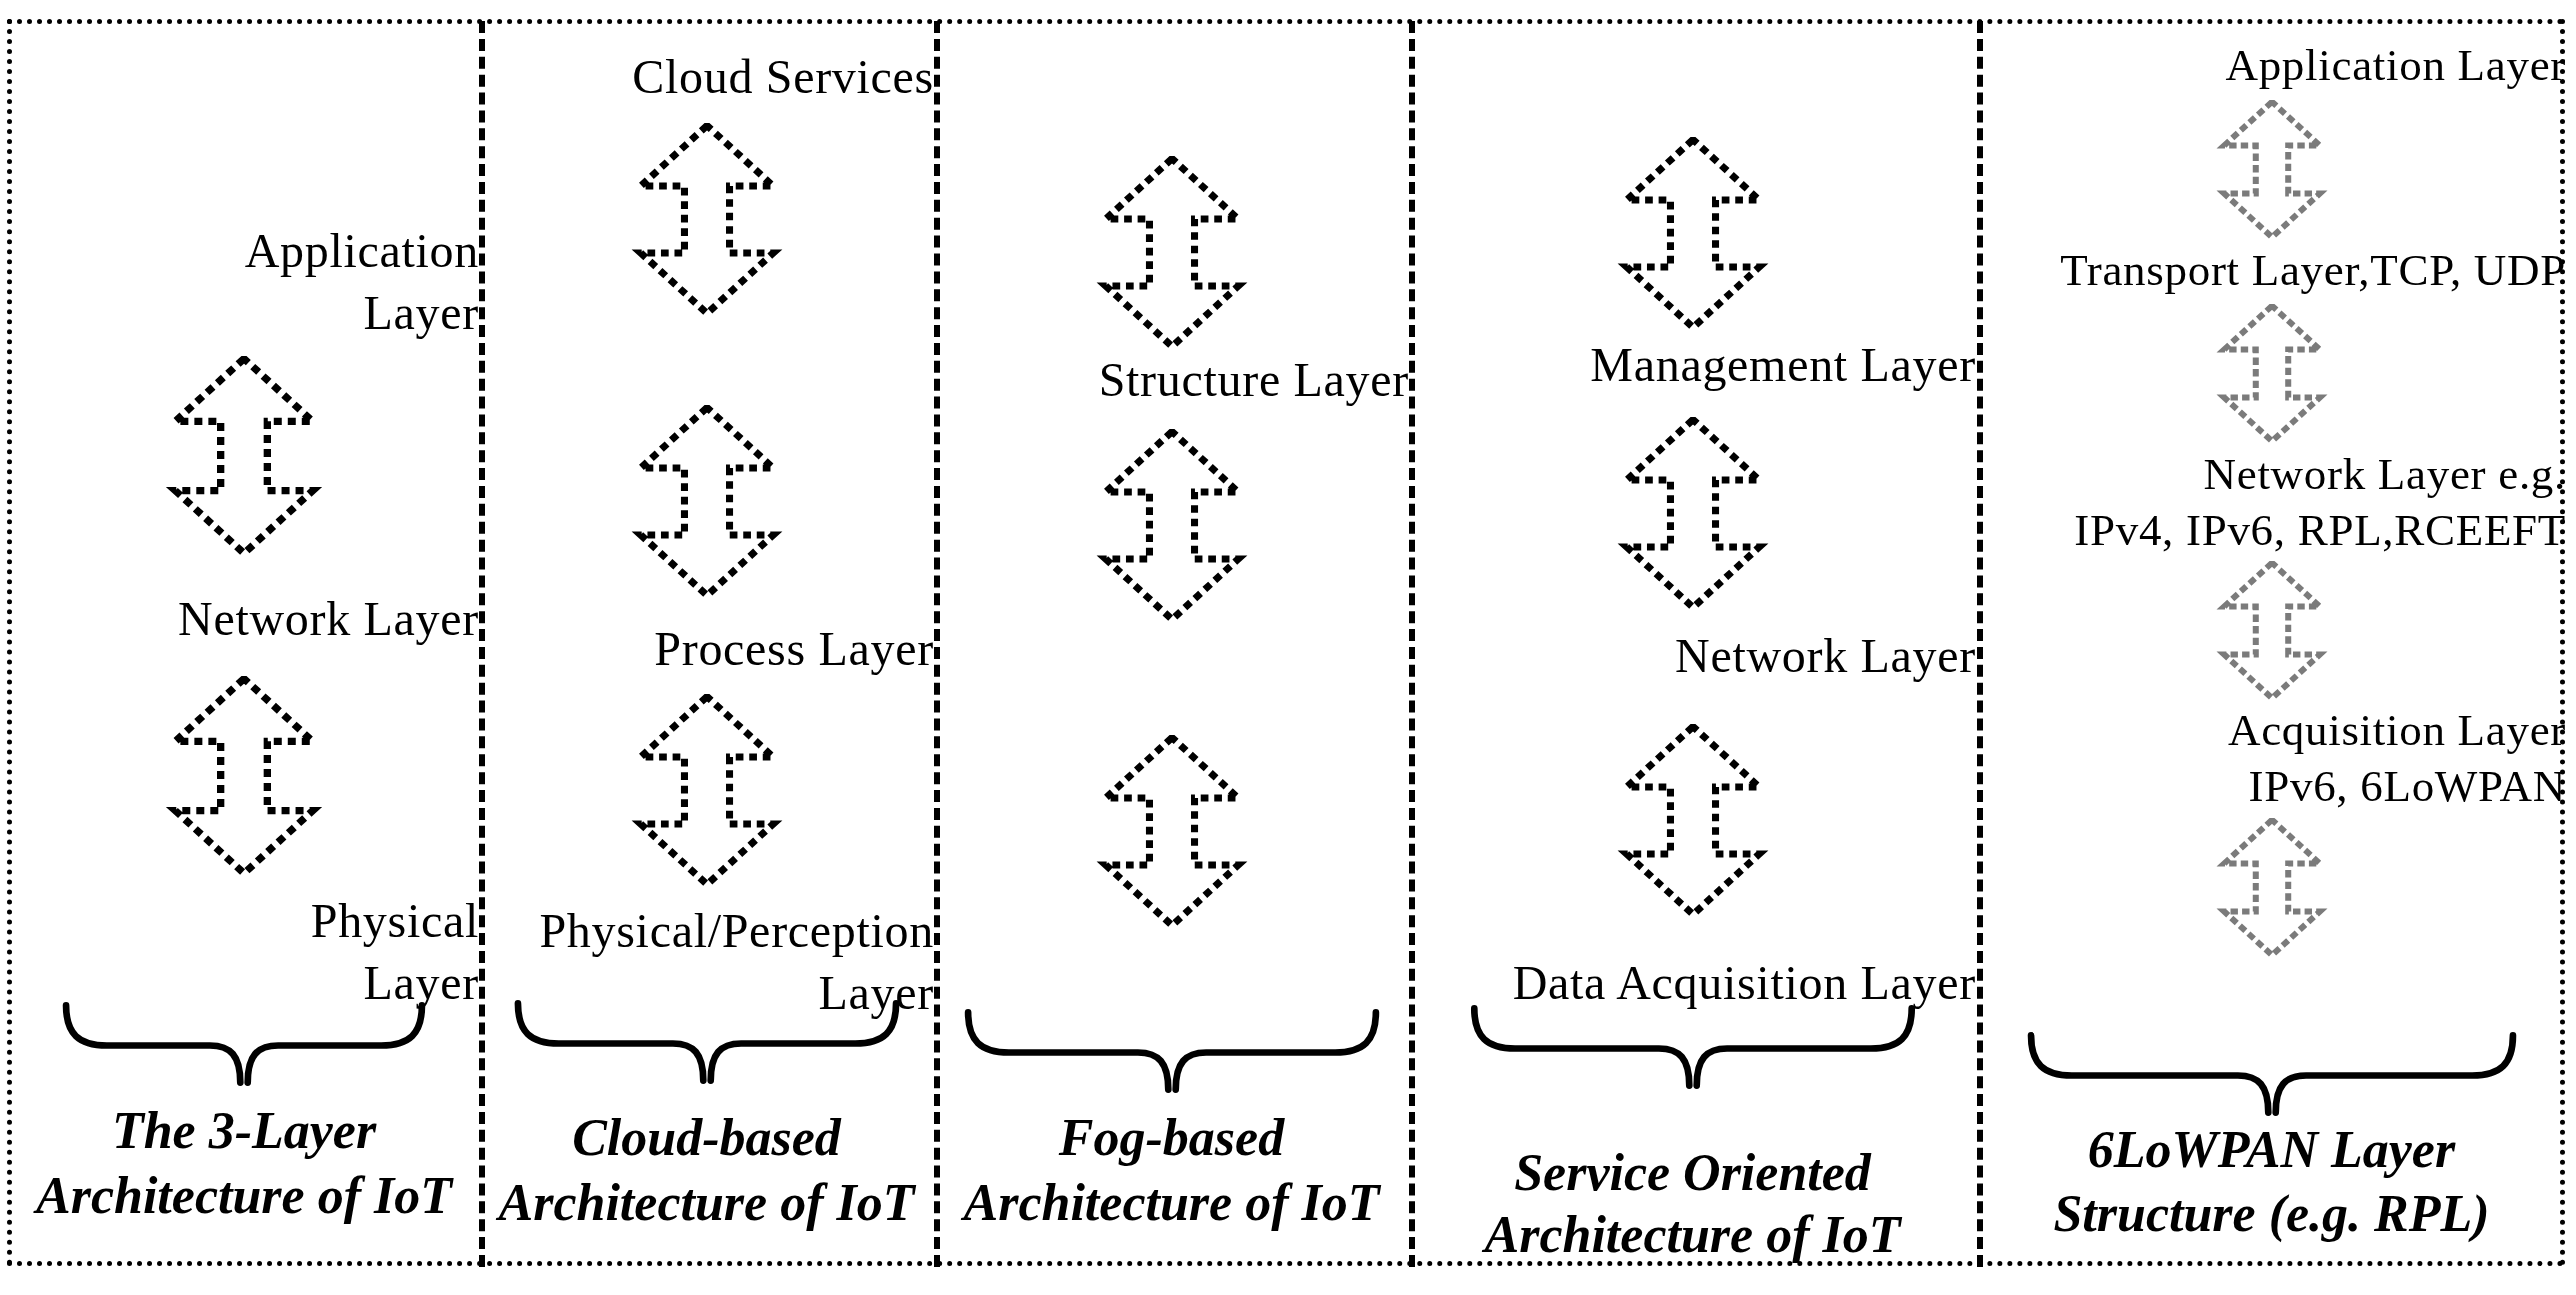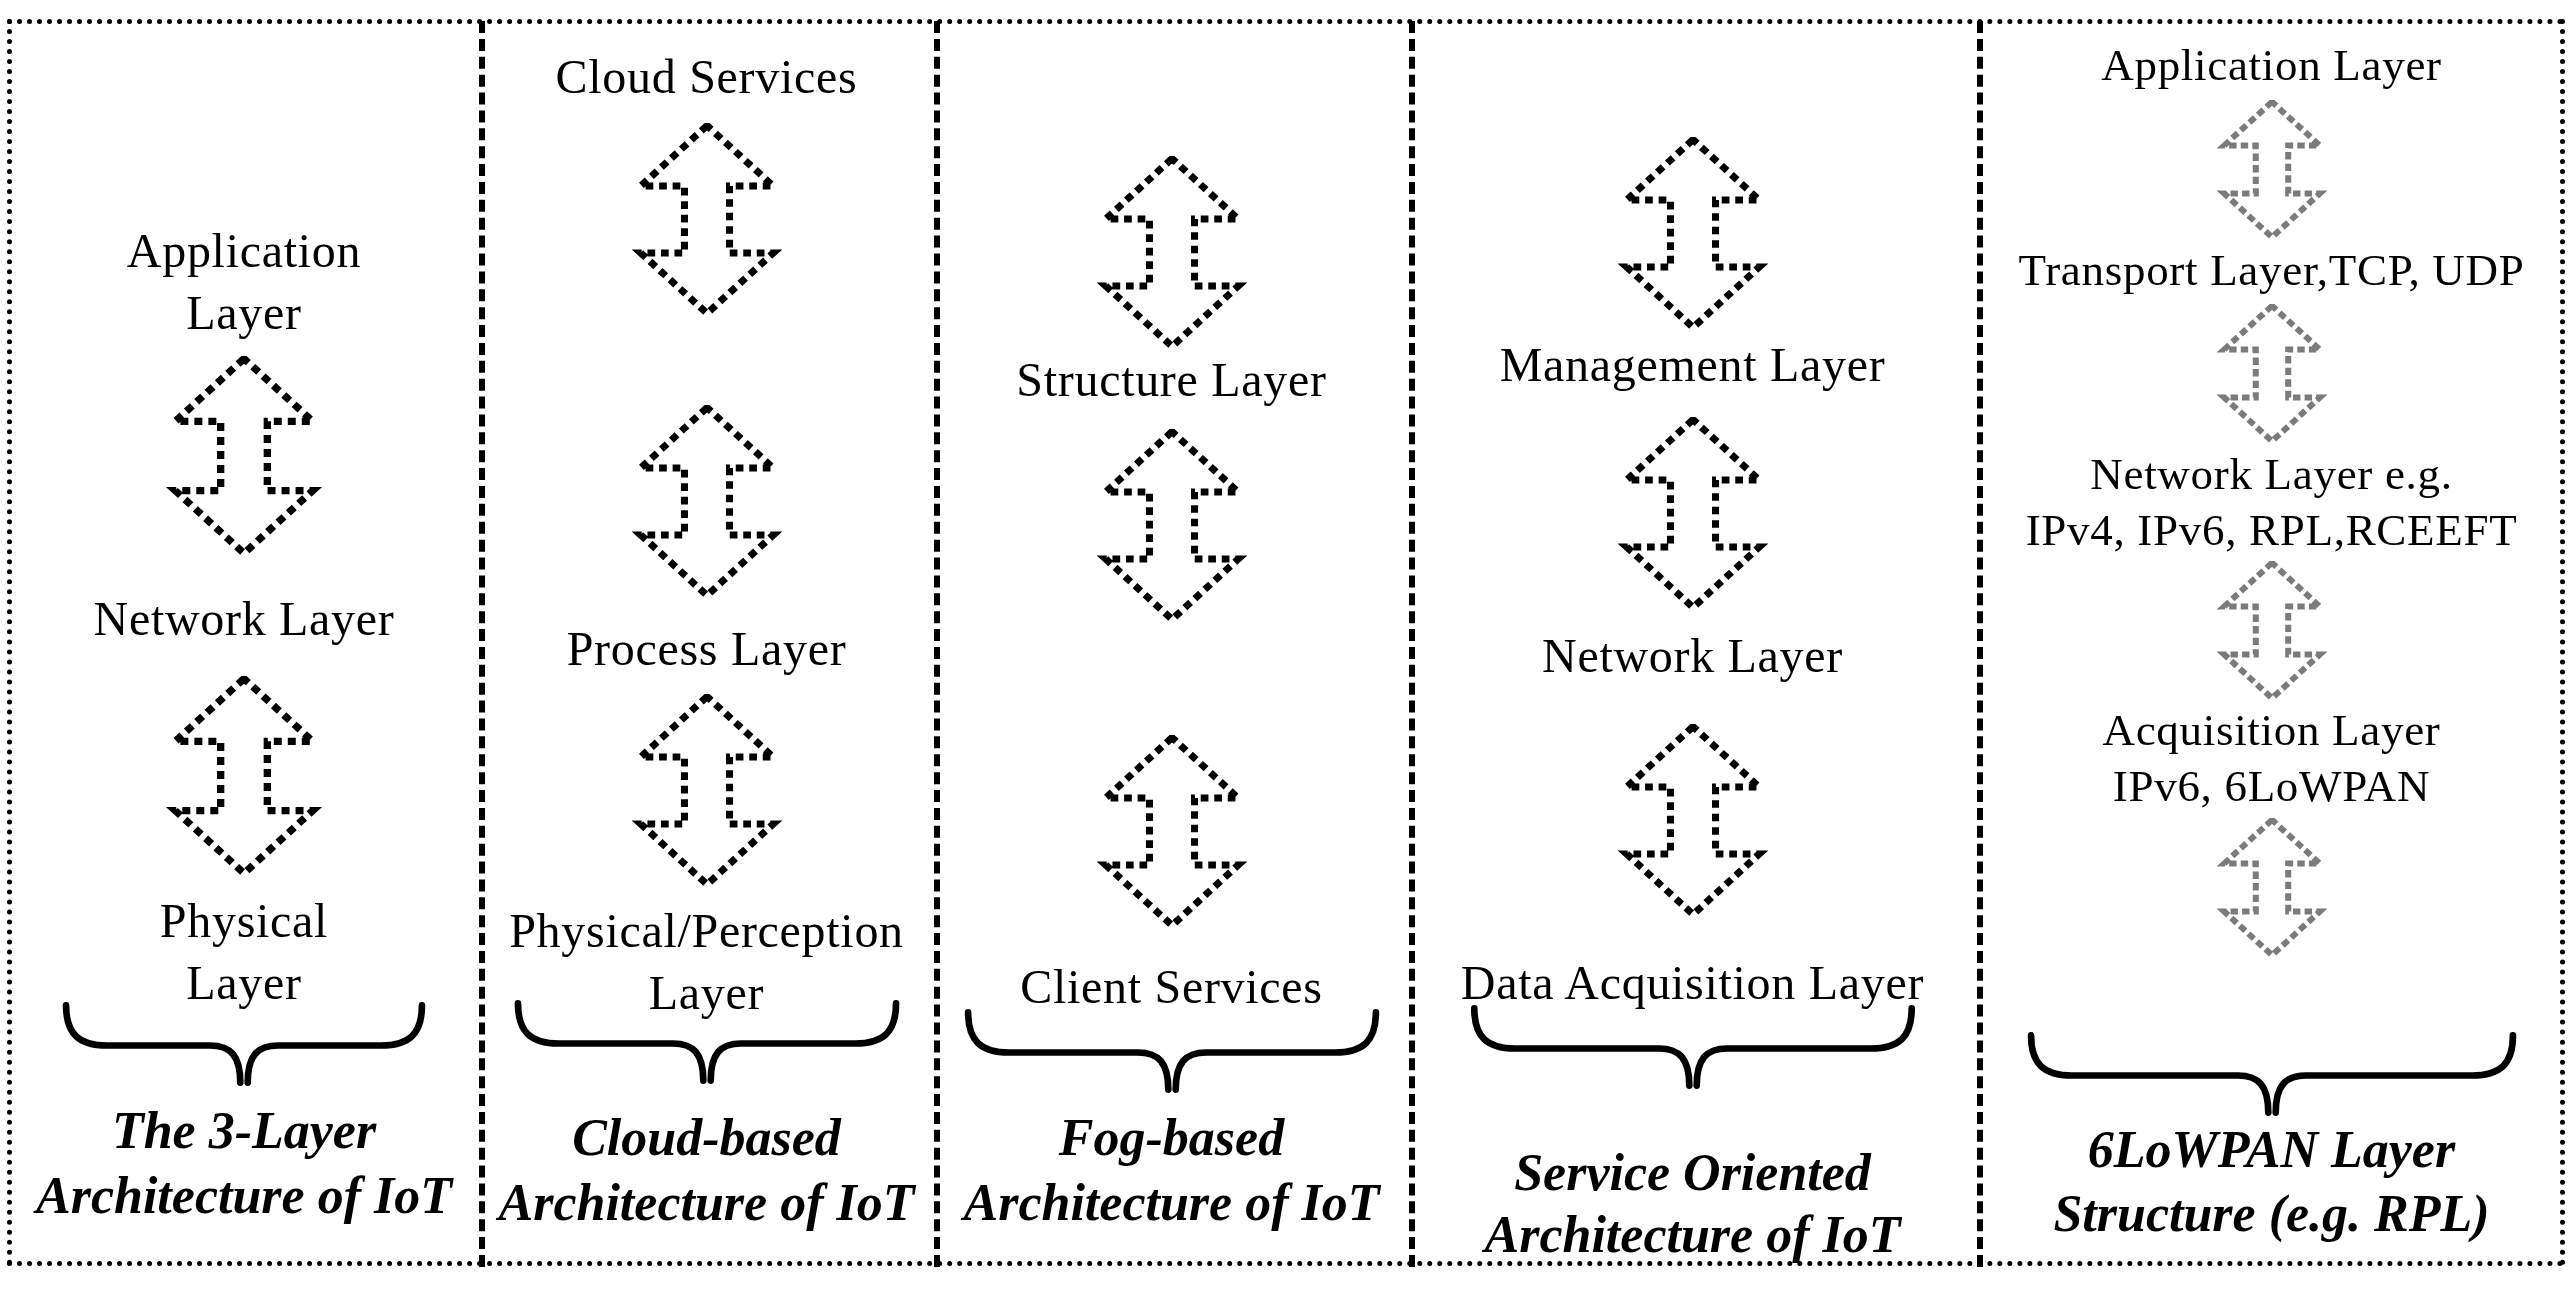--- a/index.html
+++ b/index.html
@@ -2,21 +2,21 @@
 <html style="font-size:12px"><head>
 <meta charset="utf-8">
 <style>
   html,body{margin:0;padding:0;background:#ffffff;}
   .canvas{position:relative;width:2576px;height:1295px;background:#ffffff;overflow:hidden;
           font-family:"Liberation Serif","DejaVu Serif",serif;color:#000;}
   .frame{position:absolute;left:7.4px;top:19.3px;width:2548px;height:1237px;
          border:5.2px dotted #000;}
   .sep{position:absolute;top:21px;height:1246px;width:0;border-left:6px dashed #000;}
   .col{position:absolute;top:0;height:1295px;}
-  .layer{position:absolute;left:0;width:100%;text-align:center;font-size:48px;line-height:62px;
+  .layer{position:absolute;left:0;width:100%;text-align:right;font-size:48px;line-height:62px;
          white-space:pre;letter-spacing:0.7px;}
   .col5 .layer{font-size:45px;line-height:56px;}
   .caption{position:absolute;left:0;width:100%;text-align:center;font-size:52px;line-height:65px;
            font-weight:bold;font-style:italic;white-space:pre;}
   .arrow{position:absolute;left:50%;transform:translateX(-50%);}
   .brace{position:absolute;left:50%;transform:translateX(-50%);}
   .arrow path{fill:none;stroke-linejoin:miter;}
   .brace path{fill:none;stroke:#000;stroke-width:9;stroke-linecap:round;}
 </style>
 </head>
@@ -76,21 +76,20 @@
     <svg class="arrow" style="top:156px" width="171" height="193" viewBox="0 0 230 300">
       <path d="M115 4 L12 98 L80 98 L80 202 L12 202 L115 296 L218 202 L150 202 L150 98 L218 98 Z" stroke-width="11" stroke-dasharray="12 9" stroke="#000000"></path>
     </svg>
     <div class="layer" style="top:349px">Structure Layer</div>
     <svg class="arrow" style="top:429px" width="171" height="193" viewBox="0 0 230 300">
       <path d="M115 4 L12 98 L80 98 L80 202 L12 202 L115 296 L218 202 L150 202 L150 98 L218 98 Z" stroke-width="11" stroke-dasharray="12 9" stroke="#000000"></path>
     </svg>
     <svg class="arrow" style="top:735px" width="171" height="193" viewBox="0 0 230 300">
       <path d="M115 4 L12 98 L80 98 L80 202 L12 202 L115 296 L218 202 L150 202 L150 98 L218 98 Z" stroke-width="11" stroke-dasharray="12 9" stroke="#000000"></path>
     </svg>
-    <div class="layer" style="top:956px">Client Services</div>
     <svg class="brace" style="top:1008px" width="416" height="86" viewBox="0 0 560 116">
       <path d="M5 6 C5 44 22 60 60 60 L234 60 C262 60 275 74 275 110"></path>
       <path d="M555 6 C555 44 538 60 500 60 L326 60 C298 60 285 74 285 110"></path>
     </svg>
     <div class="caption" style="top:1105px">Fog-based
 Architecture of IoT</div>
   </div>
 
   <div class="col" style="left:1409px;width:567px">
     <svg class="arrow" style="top:137px" width="171" height="193" viewBox="0 0 230 300">

